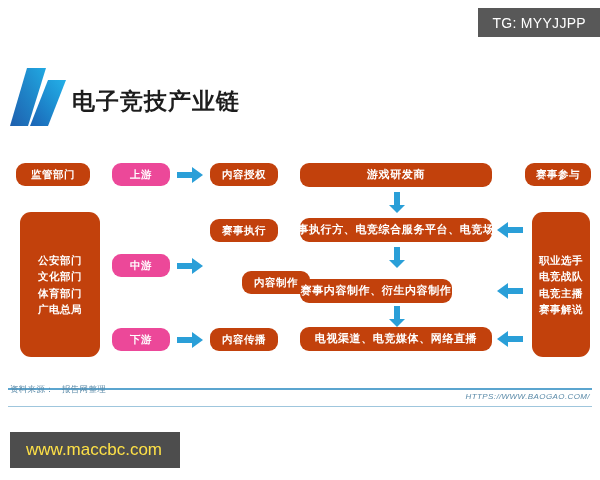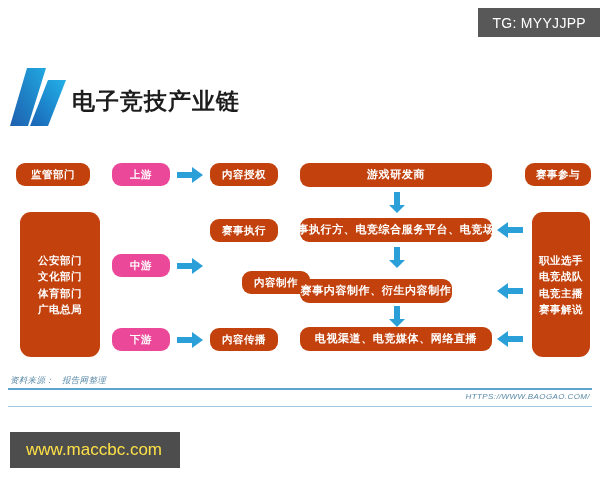--- a/index.html
+++ b/index.html
@@ -94,26 +94,25 @@
   
   .footer-rule {
     position: absolute;
     left: 8px; right: 8px;
     top: 388px;
     height: 2px;
     background: #5ba5cf;
   }
   .footer-src {
     position: absolute;
-    left: 10px; top: 375px;
+    left: 10px; top: 384px;
     font-size: 8.5px;
     color: #5a8aa8;
     letter-spacing: .3px;
     white-space: nowrap;
-    font-style: italic;
   }
   .footer-src .lbl { margin-right: 8px; }
   .footer-url {
     position: absolute;
     right: 10px; top: 392px;
     font-size: 8px;
     color: #5a8aa8;
     letter-spacing: .4px;
     white-space: nowrap;
     font-style: italic;

